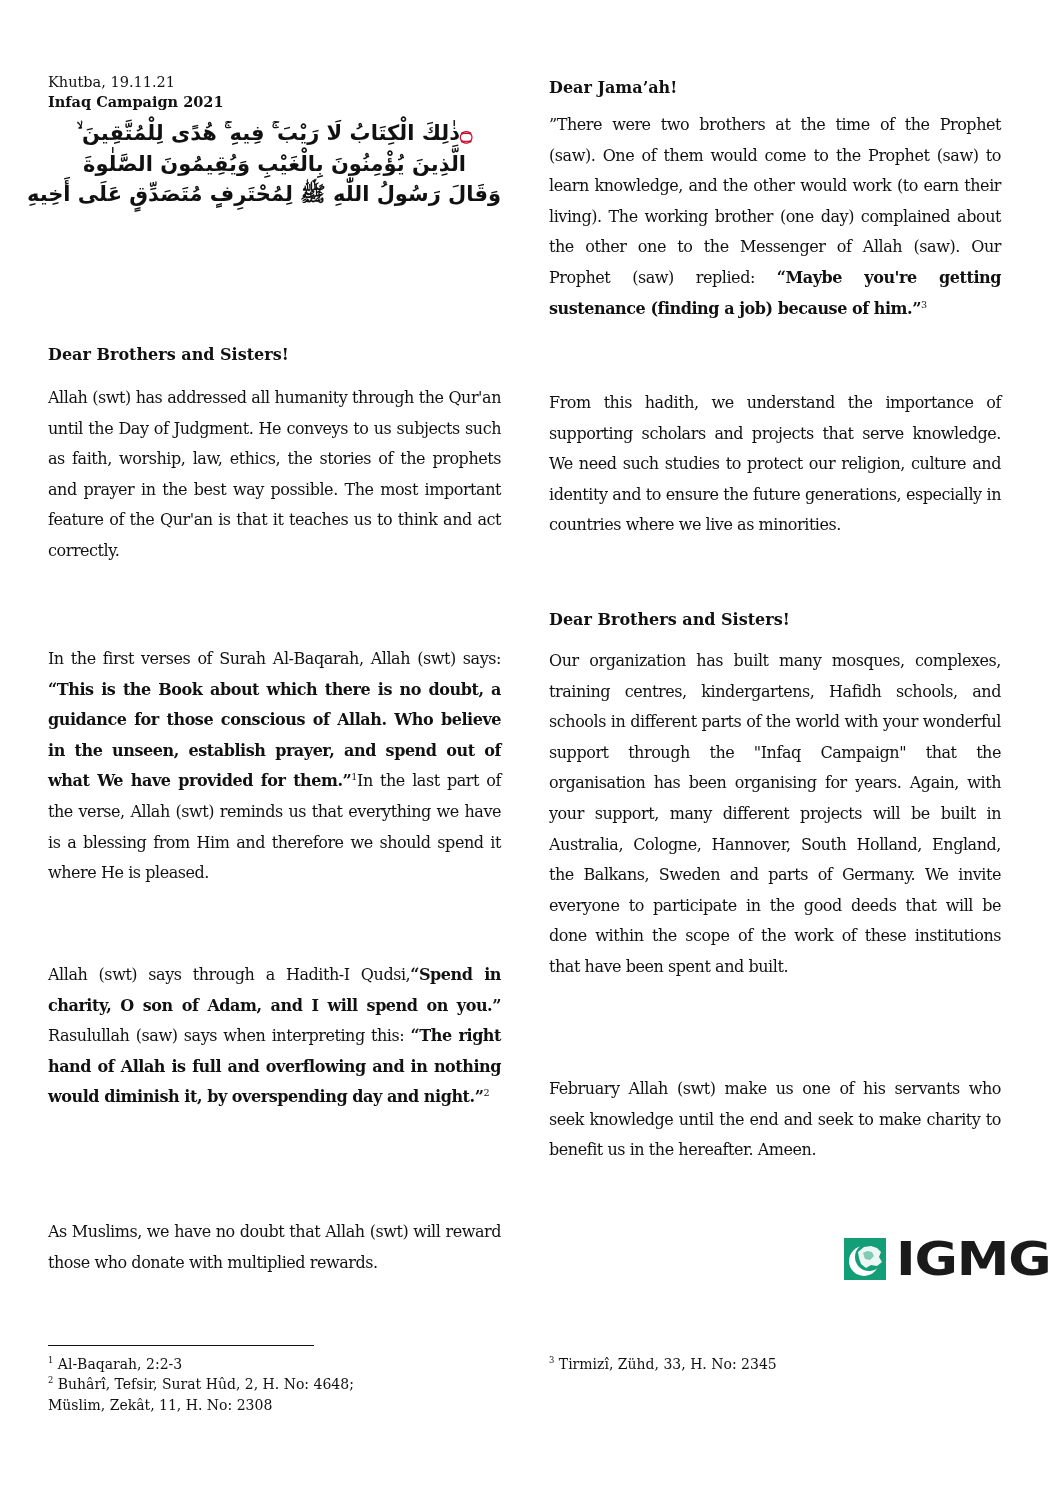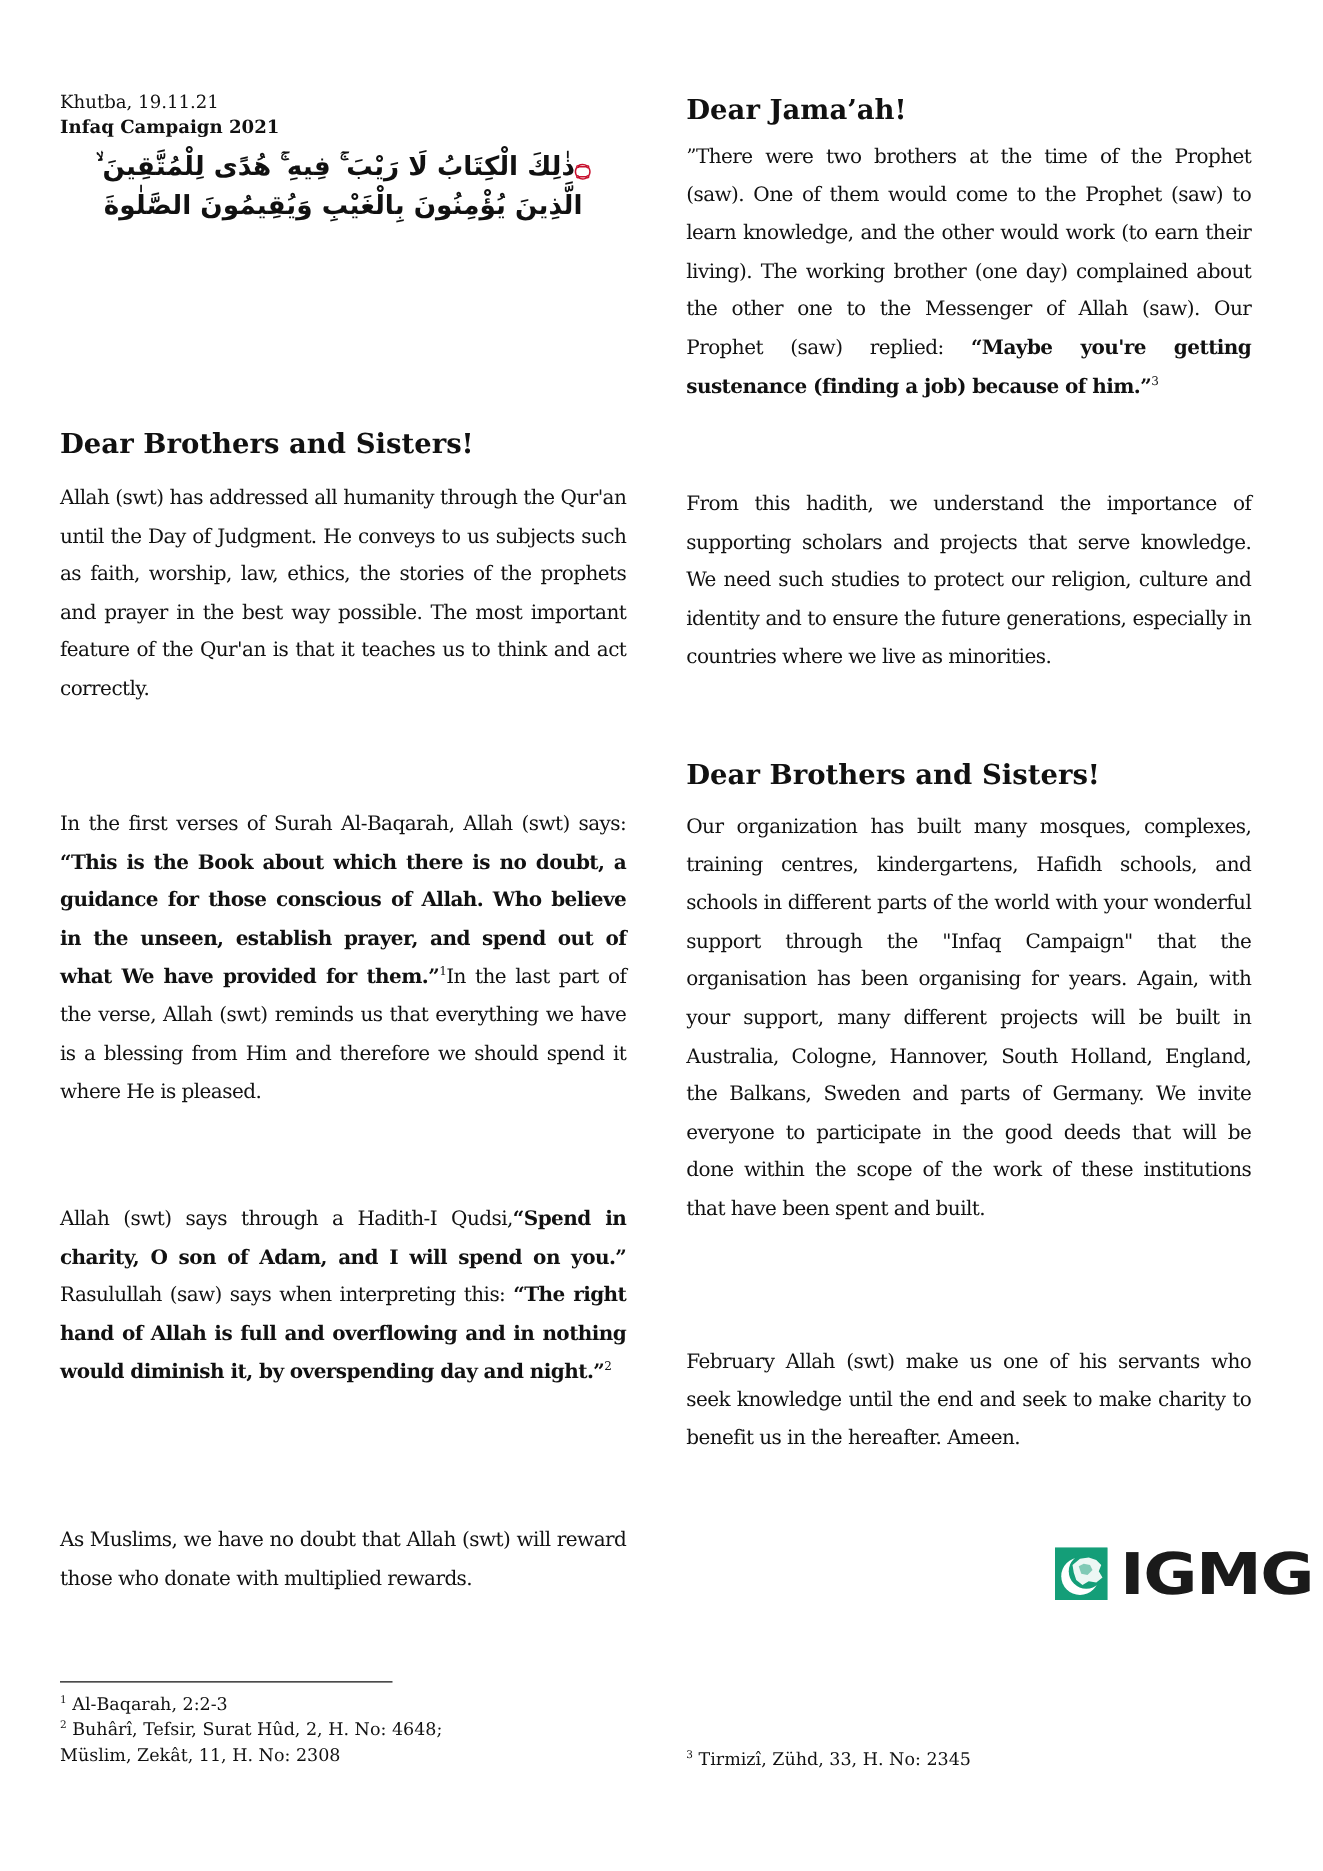--- a/index.html
+++ b/index.html
@@ -8,21 +8,21 @@
     .col { position: absolute; top: 0; }
     .col-left { left: 48px; width: 453px; }
     .col-right { left: 549px; width: 452px; }
     .meta { position: absolute; font-family: "DejaVu Serif", serif; font-size: 14.5px; line-height: 20px; }
     .meta-date { top: 72px; left: 0; }
     .meta-title { top: 92px; left: 0; font-weight: bold; }
     .arabic { position: absolute; top: 118px; left: 0; width: 453px; direction: rtl; text-align: center;
       font-family: "DejaVu Sans", sans-serif; font-weight: bold; font-size: 21px; line-height: 30.5px; }
     .arabic .line { display: block; white-space: nowrap; }
     .orn { color: #c8102e; font-weight: bold; }
-    .heading { font-family: "DejaVu Serif", serif; font-weight: bold; font-size: 22px; line-height: 24px; margin: 0; position: absolute; left: 0; }
+    .heading { font-family: "DejaVu Serif", serif; font-weight: bold; font-size: 16px; line-height: 24px; margin: 0; position: absolute; left: 0; }
     .para { position: absolute; left: 0; font-family: "DejaVu Serif", serif; font-size: 16px; line-height: 30.6px;
       text-align: justify; margin: 0; letter-spacing: -0.45px; word-spacing: 0px; }
     .para b { font-weight: bold; }
     .para sup, .fn sup { font-size: 0.6em; vertical-align: super; line-height: 0; }
     .fn-rule { position: absolute; top: 1345px; left: 48px; width: 266px; height: 0; border-top: 1.5px solid #111; }
     .fn { position: absolute; font-family: "DejaVu Serif", serif; font-size: 14px; line-height: 20.5px; }
     .logo { position: absolute; left: 844px; top: 1238px; width: 190px; height: 42px; display: flex; align-items: flex-end; }
     .logo-mark { width: 42px; height: 42px; background: #149e78; position: relative; overflow: hidden; }
     .logo-text { margin-left: 10px; font-family: "DejaVu Sans", sans-serif; font-weight: bold; font-size: 46px; line-height: 42px;
       letter-spacing: -1px; color: #1a1a1a; transform: scaleX(1.15); transform-origin: left center; }
@@ -32,20 +32,21 @@
 
 <div class="page">
 
   <div class="col col-left">
     <div class="meta meta-date">Khutba, 19.11.21</div>
     <div class="meta meta-title">Infaq Campaign 2021</div>
 
     <div class="arabic">
       <span class="line"><span class="orn">۝</span><span>ذٰلِكَ الْكِتَابُ لَا رَيْبَ ۚ فِيهِ ۚ هُدًى لِلْمُتَّقِينَ ۙ</span></span>
       <span class="line">الَّذِينَ يُؤْمِنُونَ بِالْغَيْبِ وَيُقِيمُونَ الصَّلٰوةَ</span>
+      <span class="line">وَقَالَ رَسُولُ اللّٰهِ ﷺ لِمُحْتَرِفٍ مُتَصَدِّقٍ عَلَى أَخِيهِ</span>
     </div>
 
     <h2 class="heading" style="top:343px;">Dear Brothers and Sisters!</h2>
 
     <p class="para" style="top:383px; width:453px;">Allah (swt) has addressed all humanity through the Qur'an until the Day of Judgment. He conveys to us subjects such as faith, worship, law, ethics, the stories of the prophets and prayer in the best way possible. The most important feature of the Qur'an is that it teaches us to think and act correctly.</p>
 
     <p class="para" style="top:644px; width:453px;"><span>In the first verses of Surah Al-Baqarah, Allah (swt) says: </span><b>“This is the Book about which there is no doubt, a guidance for those conscious of Allah. Who believe in the unseen, establish prayer, and spend out of what We have provided for them.”</b><sup>1</sup><span>In the last part of the verse, Allah (swt) reminds us that everything we have is a blessing from Him and therefore we should spend it where He is pleased.</span></p>
 
     <p class="para" style="top:960px; width:453px;"><span>Allah (swt) says through a Hadith-I Qudsi,</span><b>“Spend in charity, O son of Adam, and I will spend on you.”</b><span> Rasulullah (saw) says when interpreting this: </span><b>“The right hand of Allah is full and overflowing and in nothing would diminish it, by overspending day and night.”</b><sup>2</sup></p>
 
@@ -75,15 +76,15 @@
         <path d="M14 14 L20 9 L27 8 L33 10 L37 14 L35 19 L38 24 L33 28 L27 27 L22 30 L17 26 L15 20 Z" fill="#ffffff" opacity="0.92"></path>
         <path d="M19 15 L23 13 L28 14 L30 18 L26 22 L21 21 Z" fill="#149e78" opacity="0.5"></path>
       </svg>
     </div>
     <div class="logo-text">IGMG</div>
   </div>
 
   <div class="fn-rule"></div>
   <div class="fn" style="left:48px; top:1354px;"><sup>1</sup><span> Al-Baqarah, 2:2-3</span></div>
   <div class="fn" style="left:48px; top:1374px; width:340px;"><sup>2</sup><span> Buhârî, Tefsir, Surat Hûd, 2, H. No: 4648; Müslim, Zekât, 11, H. No: 2308</span></div>
-  <div class="fn" style="left:549px; top:1354px;margin-top:44px;"><sup>3</sup><span> Tirmizî, Zühd, 33, H. No: 2345</span></div>
+  <div class="fn" style="left:549px; top:1354px;"><sup>3</sup><span> Tirmizî, Zühd, 33, H. No: 2345</span></div>
 
 </div>
 
 </body></html>

